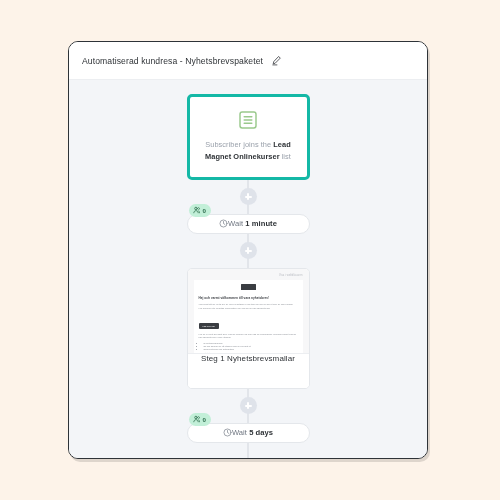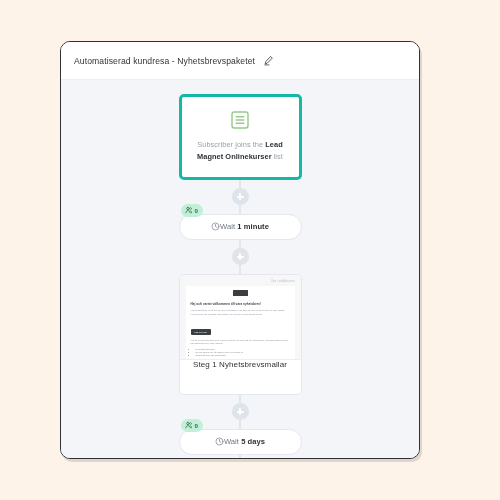--- a/index.html
+++ b/index.html
@@ -10,21 +10,21 @@
     width: 500px;
     height: 500px;
     background: #fdf3e9;
     font-family: "Liberation Sans", sans-serif;
     overflow: hidden;
   }
 
   
   .window {
     position: absolute;
-    left: 60px;
+    left: 68px;
     top: 41px;
     width: 360px;
     height: 418px;
     background: #ffffff;
     border: 1.6px solid #2e3338;
     border-radius: 10px;
     box-sizing: border-box;
     overflow: hidden;
     box-shadow: 2px 3px 0 rgba(0,0,0,0.12);
   }
@@ -137,21 +137,21 @@
   }
 
   
   .wait-wrap {
     position: relative;
     display: flex;
     justify-content: center;
   }
   .wait-pill {
     width: 123px;
-    height: 26px;
+    height: 20px;
     background: #ffffff;
     border: 1px solid #e4e7eb;
     border-radius: 14px;
     box-sizing: border-box;
     display: flex;
     align-items: center;
     justify-content: center;
     cursor: pointer;
   }
   .wait-label {

